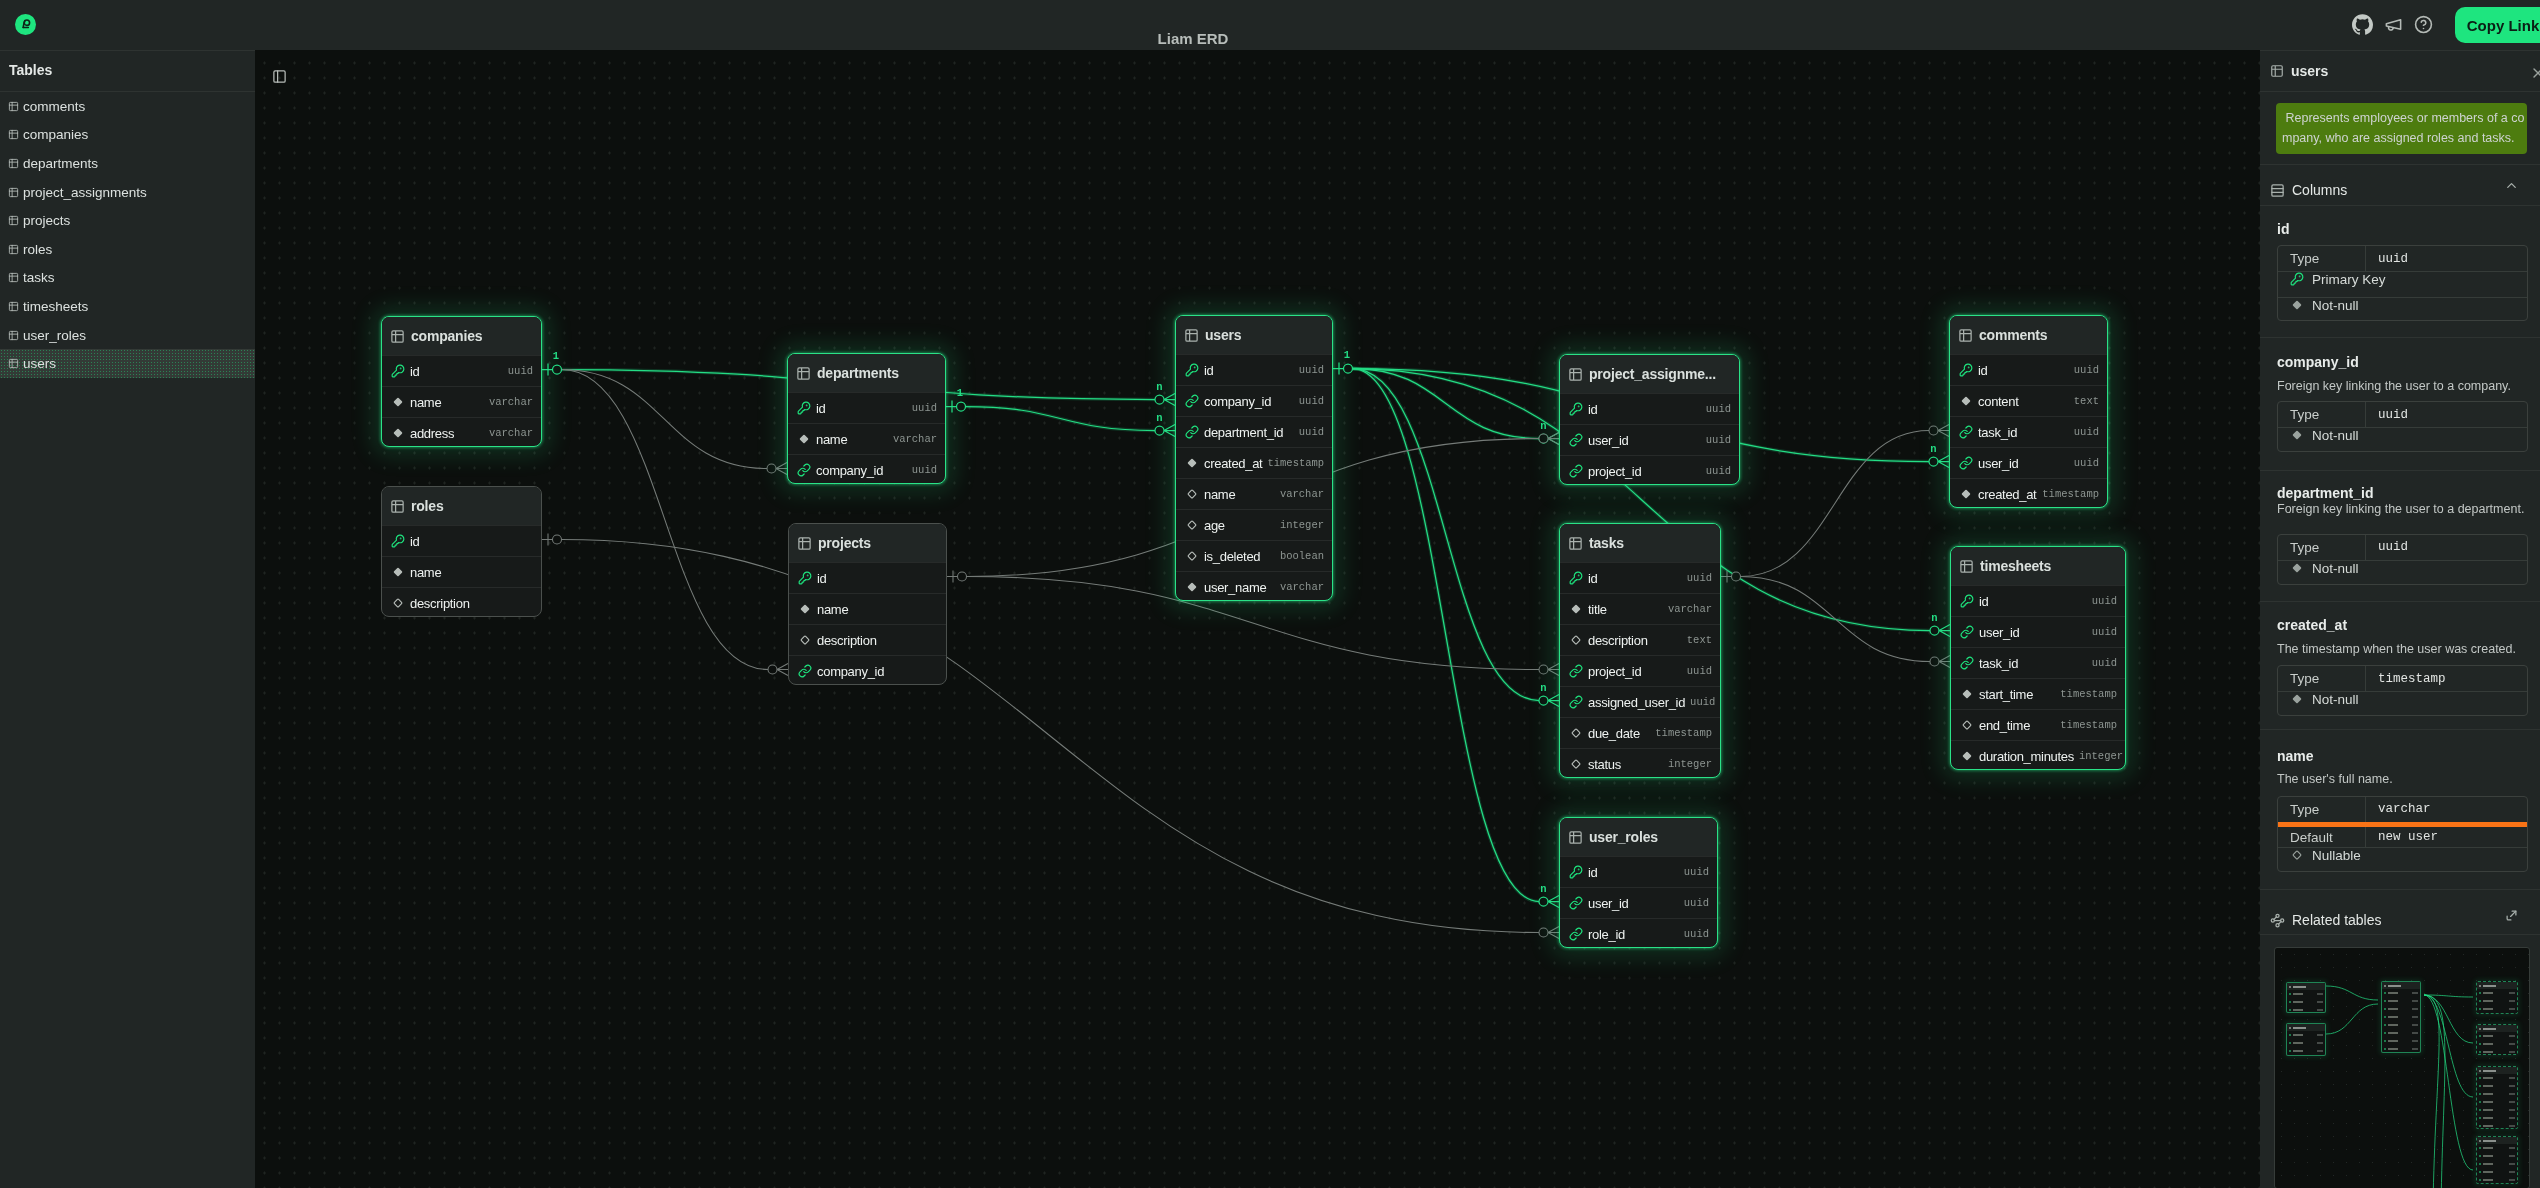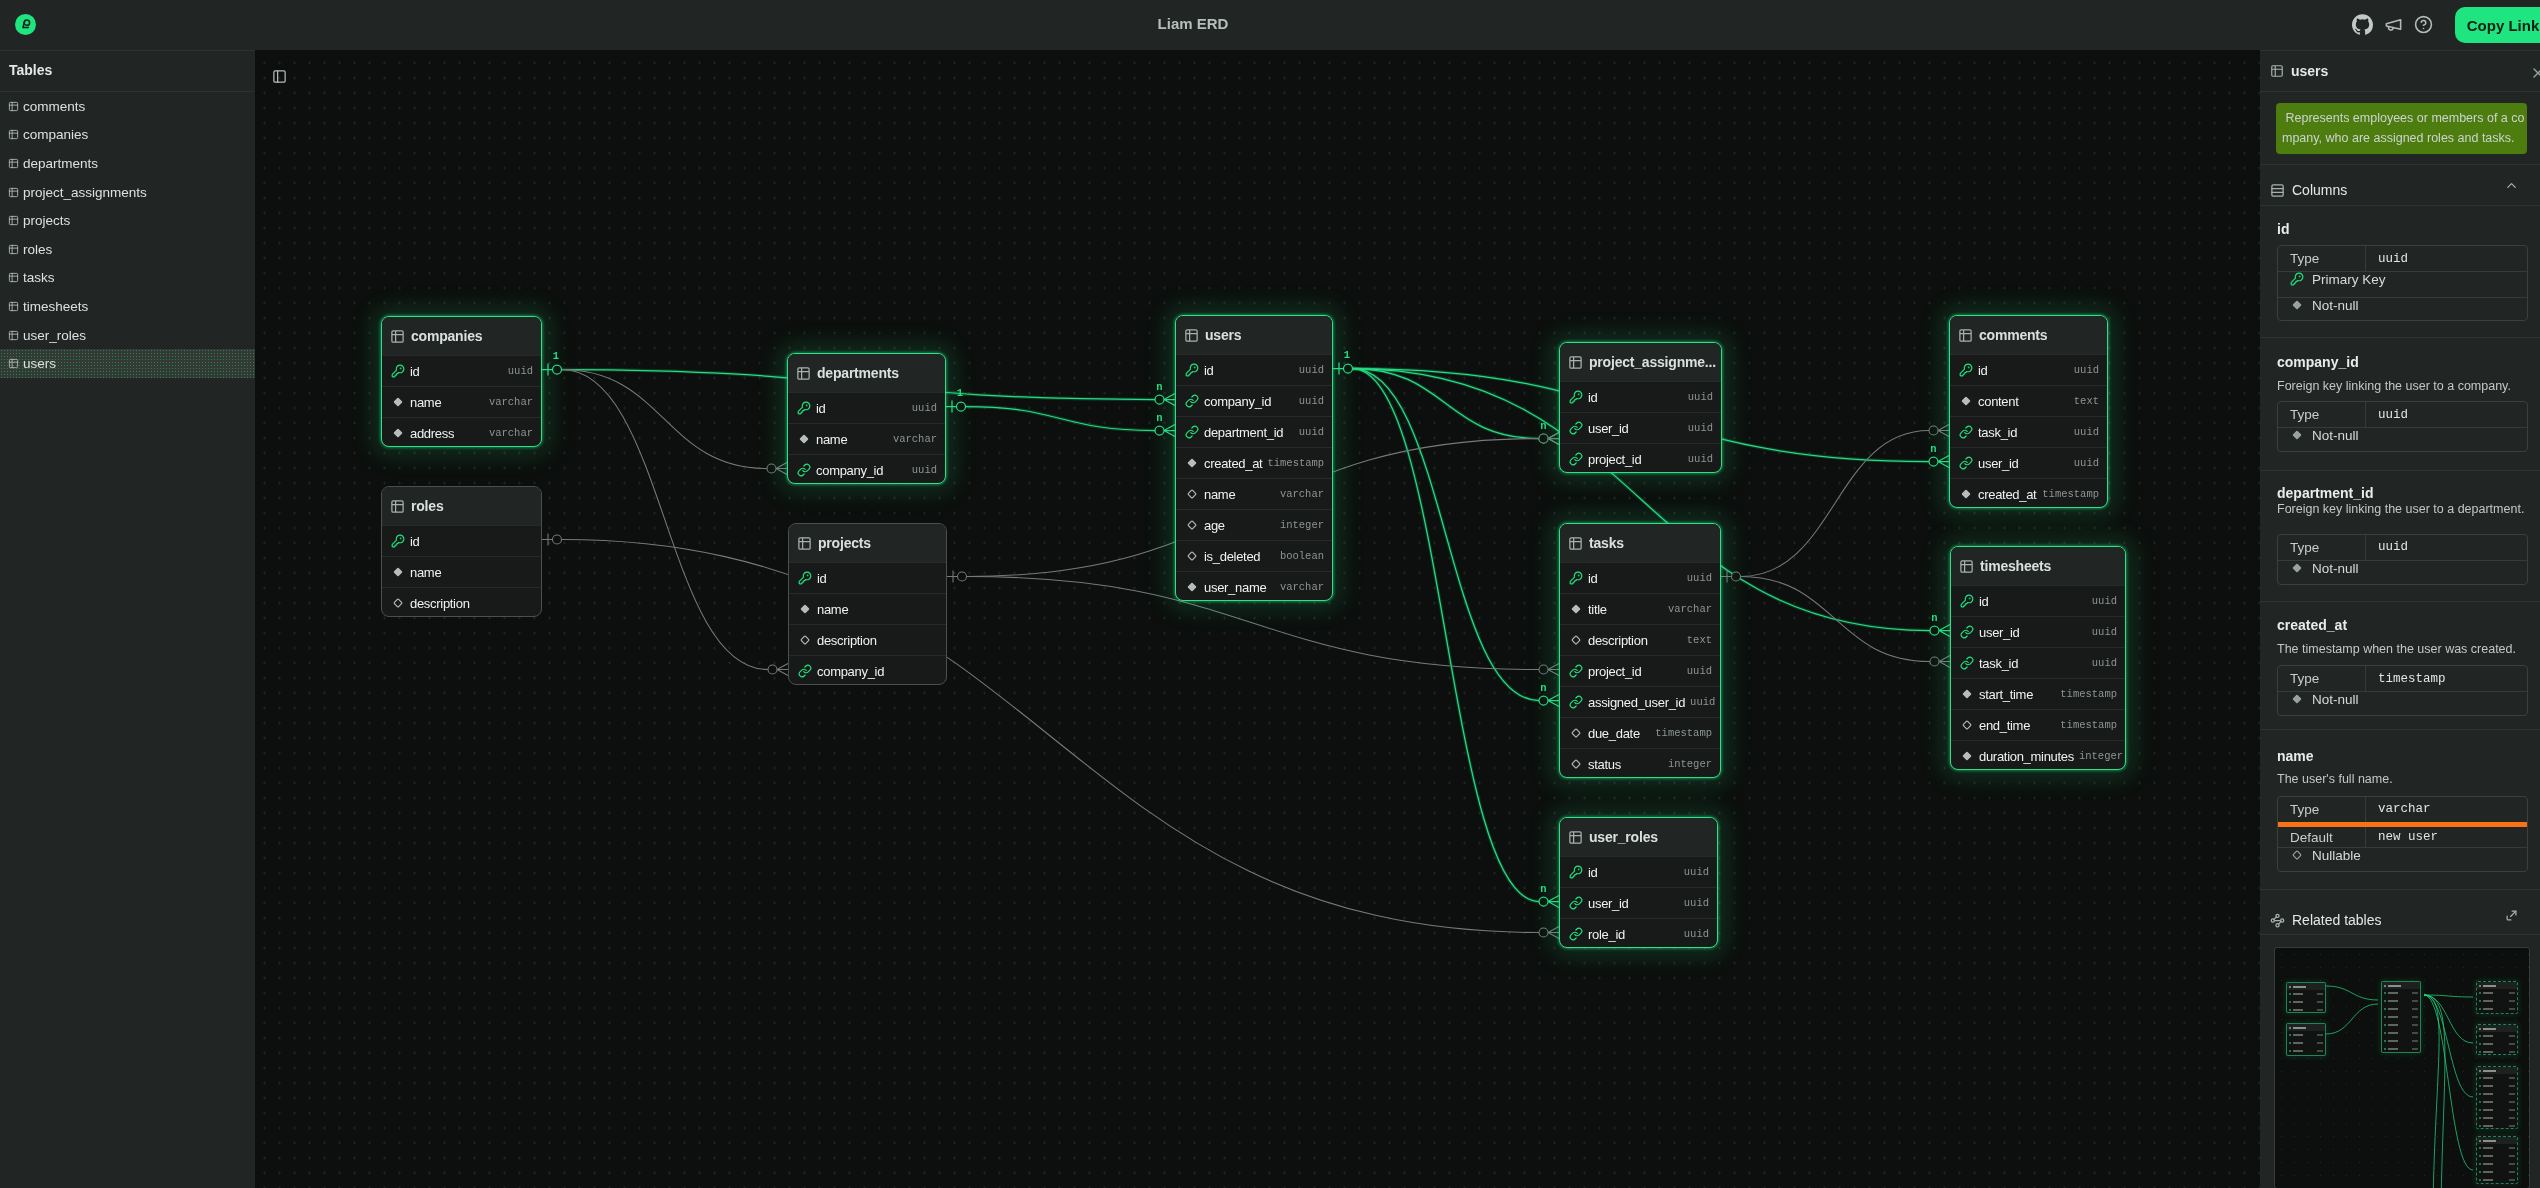--- a/index.html
+++ b/index.html
@@ -1,18 +1,18 @@
 <!DOCTYPE html>
 <html><head><meta charset="utf-8"><style>
 *{margin:0;padding:0;box-sizing:border-box}
 html,body{width:2540px;height:1188px;overflow:hidden;background:#141616;font-family:"Liberation Sans",sans-serif;-webkit-font-smoothing:antialiased}
 #hdr{position:absolute;left:0;top:0;width:2540px;height:50px;background:#212625;z-index:30}
 #logo{position:absolute;left:15px;top:14px;width:21px;height:21px;border-radius:50%;background:#1ee57f;display:flex;align-items:center;justify-content:center}
 
-#title{position:absolute;left:1093px;top:15px;width:200px;text-align:center;font-size:15px;font-weight:bold;color:#b7bdba}
+#title{position:absolute;left:1093px;top:30px;width:200px;text-align:center;font-size:15px;font-weight:bold;color:#b7bdba}
 .hicons{position:absolute;left:2352px;top:14px;display:flex;gap:11px;align-items:center}
 #copybtn{position:absolute;left:2455px;top:7px;width:110px;height:36px;background:#1ee57f;border-radius:10px;color:#0b1f15;font-size:15px;font-weight:bold;display:flex;align-items:center;justify-content:center;padding-right:14px}
 #sidebar{position:absolute;left:0;top:50px;width:255px;height:1138px;background:#212625;z-index:20;border-top:1px solid #2e3331}
 #sbhead{position:absolute;left:9px;top:11px;font-size:14px;font-weight:bold;color:#e4e8e6}
 #sblist{position:absolute;left:0;top:40px;width:255px;border-top:1px solid #2e3331}
 .sbitem{height:28.6px;display:flex;align-items:center;gap:4px;padding:0 8px;font-size:13.5px;color:#dce1df}
 .sbitem.sel{background-color:#333a36;background-image:radial-gradient(circle,rgba(30,229,127,.42) .6px,transparent .9px);background-size:3px 3px}
 #canvas{position:absolute;left:255px;top:50px;width:2285px;height:1138px;overflow:hidden;background-color:#0c0f0d;background-image:radial-gradient(circle,#1f2421 1px,transparent 1.2px);background-size:15px 15px;background-position:2px 5.5px;z-index:1}
 #ctoggle{position:absolute;left:17px;top:19px}
 .node{position:absolute;background:#171a19;border:1px solid #4b504d;border-radius:8px;overflow:hidden}
@@ -340,21 +340,21 @@
         <span class="t">boolean</span>
       </div>
       <div class="row">
         <svg style="width:14px;height:14px;flex:none;" viewBox="0 0 24 24" fill="none" stroke="#b7bdb9" stroke-width="2" stroke-linecap="round" stroke-linejoin="round">
           <rect x="6.4" y="6.4" width="11.2" height="11.2" rx="1.6" transform="rotate(45 12 12)" fill="#b7bdb9" stroke="none"></rect>
         </svg>
         <span class="nm">user_name</span>
         <span class="t">varchar</span>
       </div>
     </div>
-    <div class="node hl" style="left:1304px;top:292px;width:163px;height:131px">
+    <div class="node hl" style="left:1304px;top:304px;width:181px;height:131px">
       <div class="hd">
         <svg style="width:15px;height:15px;flex:none;" viewBox="0 0 24 24" fill="none" stroke="#a9b1ad" stroke-width="2" stroke-linecap="round" stroke-linejoin="round">
           <path d="M9 3H5a2 2 0 0 0-2 2v4m6-6h10a2 2 0 0 1 2 2v4M9 3v18m0 0h10a2 2 0 0 0 2-2V9M9 21H5a2 2 0 0 1-2-2V9m0 0h18"></path>
         </svg>
         <span>project_assignme...</span>
       </div>
       <div class="row">
         <svg style="width:14px;height:14px;flex:none;" viewBox="0 0 24 24" fill="none" stroke="#1ee57f" stroke-width="2" stroke-linecap="round" stroke-linejoin="round">
           <path d="M2.586 17.414A2 2 0 0 0 2 18.828V21a1 1 0 0 0 1 1h3a1 1 0 0 0 1-1v-1a1 1 0 0 1 1-1h1a1 1 0 0 0 1-1v-1a1 1 0 0 1 1-1h.172a2 2 0 0 0 1.414-.586l.814-.814a6.5 6.5 0 1 0-4-4z"></path>
           <circle cx="16.5" cy="7.5" r=".5" fill="#1ee57f"></circle>

